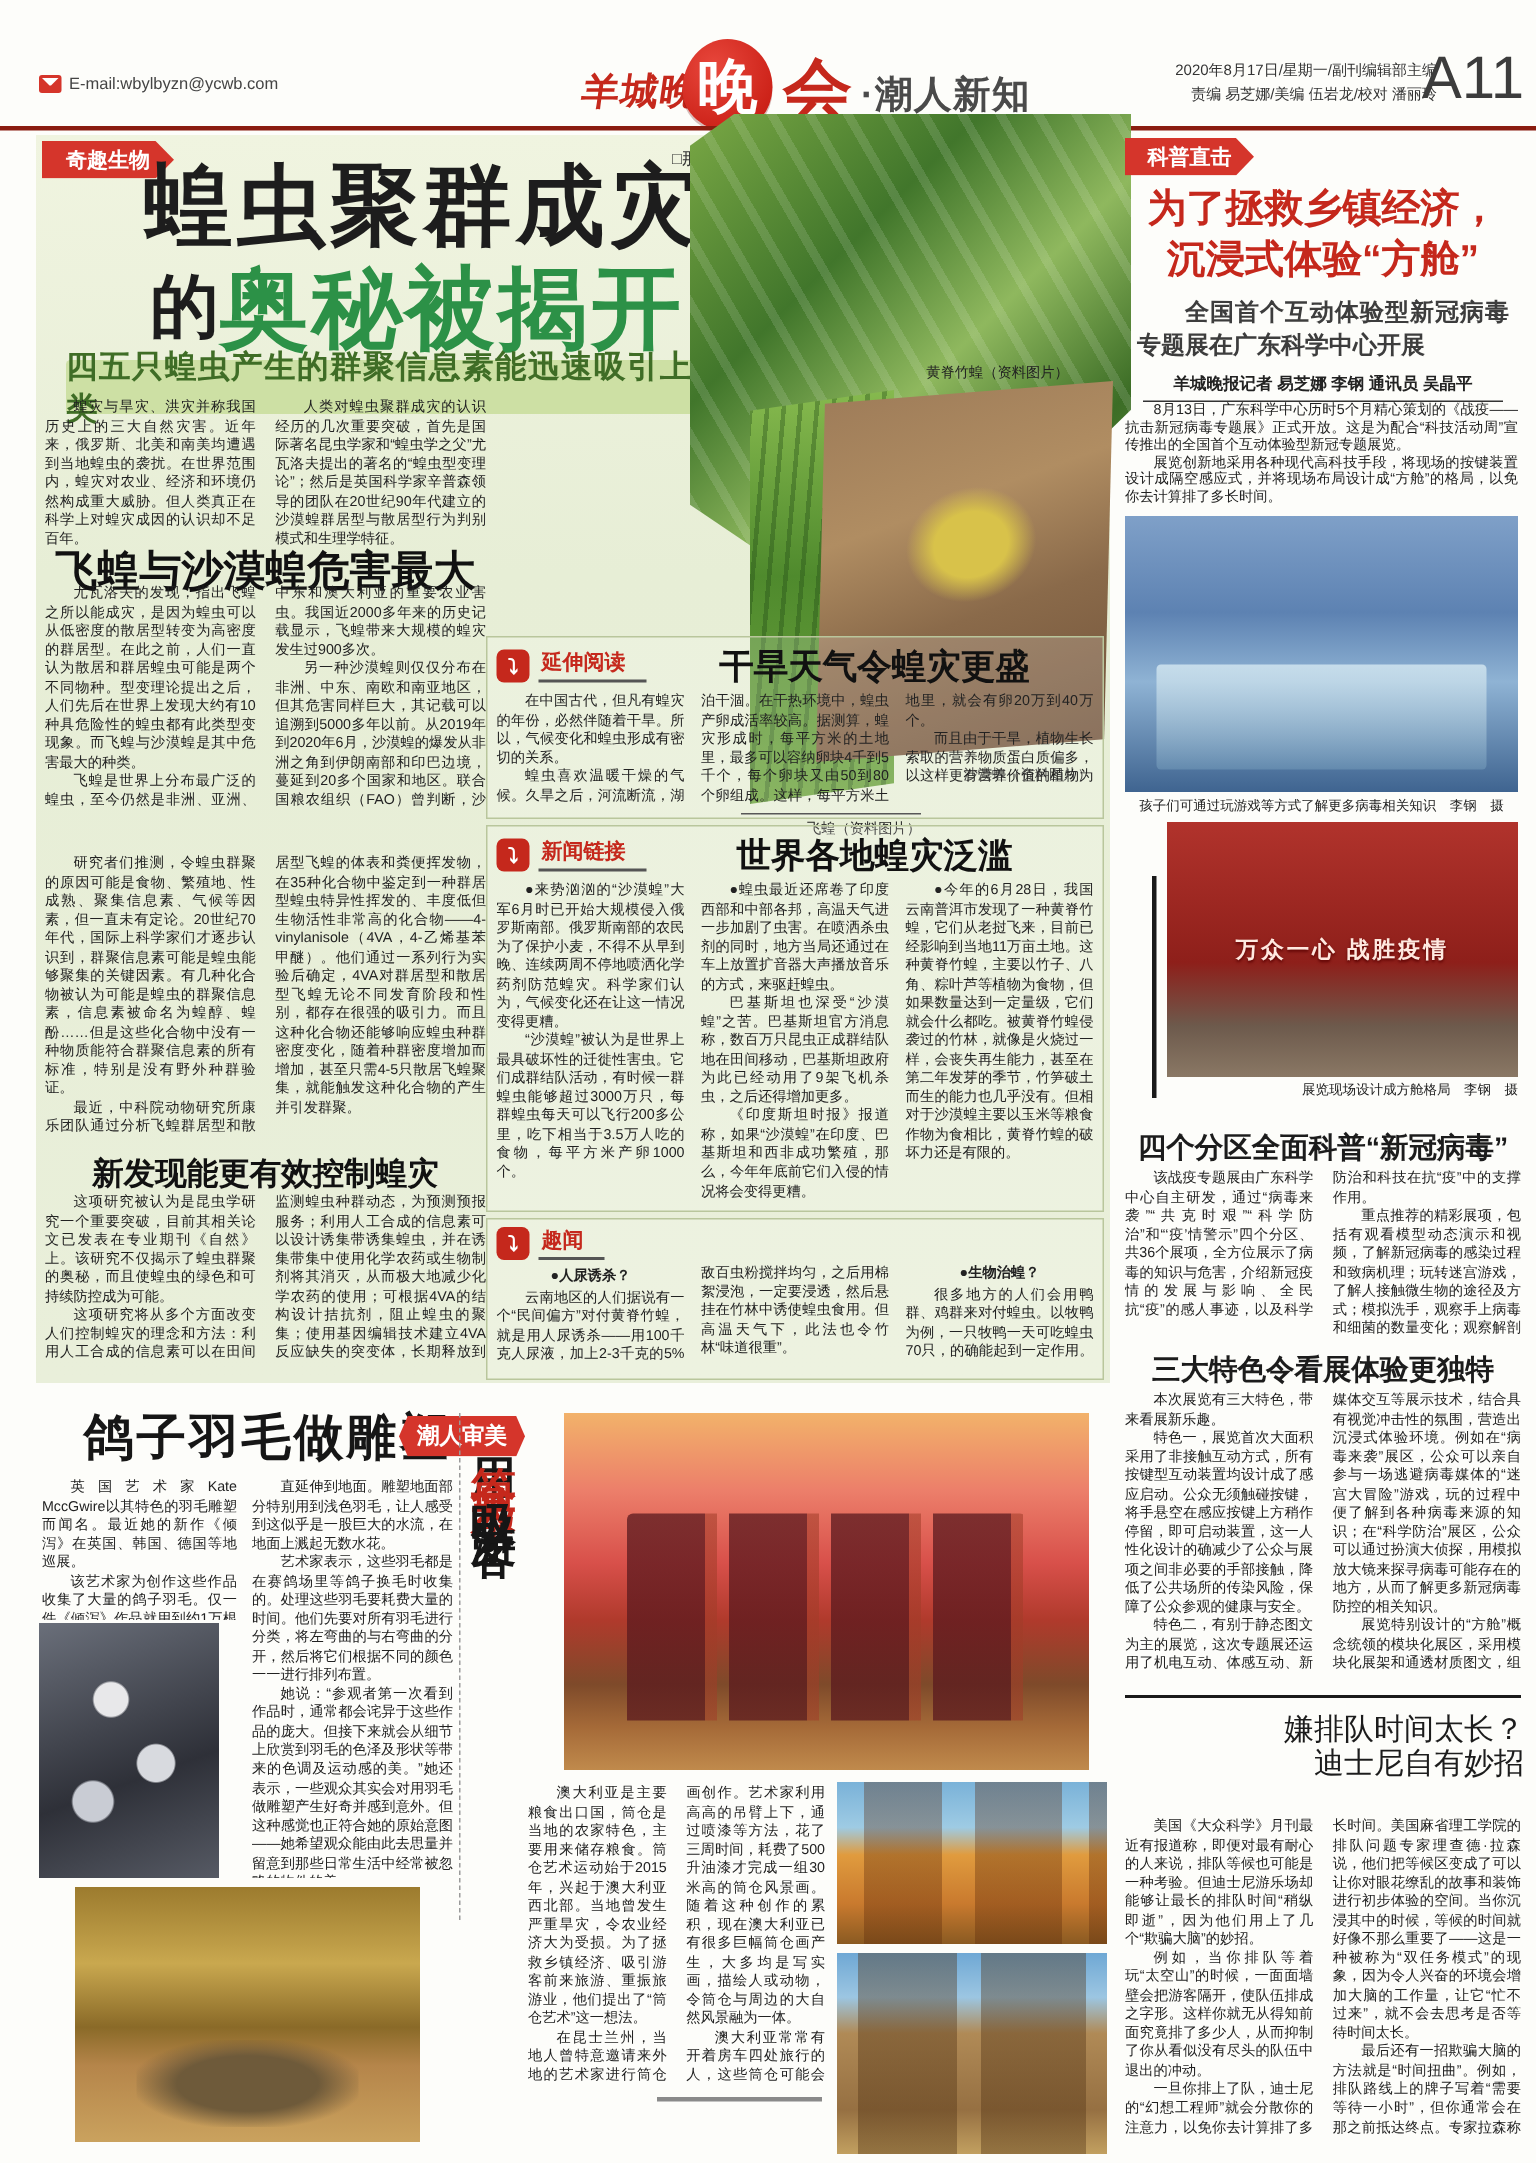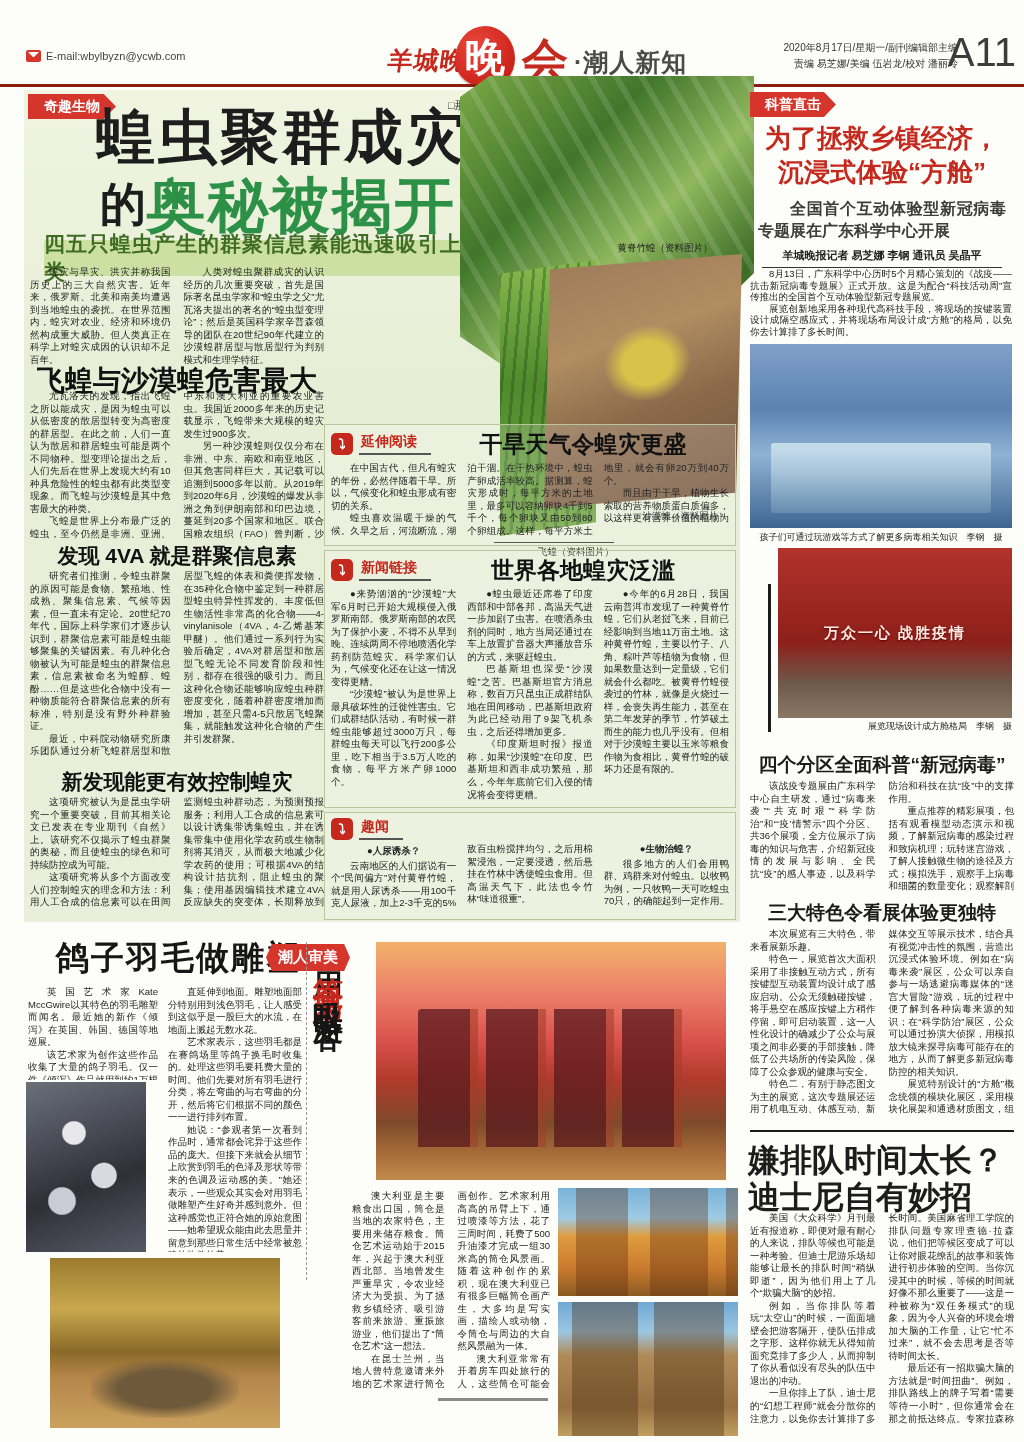--- a/index.html
+++ b/index.html
@@ -65,21 +65,21 @@
   .cv-ph1:after{content:"";position:absolute;left:8%;bottom:8%;width:84%;height:38%;background:linear-gradient(180deg,rgba(210,230,240,.85),rgba(120,160,190,.5));border-radius:3px;}
   .cv-cap1{position:absolute;left:2px;top:441px;width:262px;text-align:center;font-size:9px;}
   .cv-bar{position:absolute;left:20px;top:494px;width:3px;height:148px;background:#1a1a1a;}
   .cv-ph2{left:30px;top:458px;width:234px;height:170px;background:linear-gradient(180deg,#b1332c 0%,#8e1f1a 55%,#6d5a4c 80%,#8a7865 100%);display:flex;align-items:center;justify-content:center;}
   .cv-ph2 .ovl{color:#ffe9e0;font-size:15px;font-weight:bold;letter-spacing:2px;text-shadow:0 1px 2px #5a0000;}
   .cv-cap2{position:absolute;left:30px;top:630px;width:234px;text-align:right;font-size:9px;}
   .cv-sh{position:absolute;width:268px;text-align:center;font-size:19px;font-weight:bold;color:#1c1c1c;}
   .cv-txt{position:absolute;left:2px;width:264px;}
   
   .dis-rule{position:absolute;left:750px;top:1130px;width:264px;height:2px;background:#1a1a1a;}
-  .dis-h{position:absolute;left:748px;top:1142px;width:268px;text-align:left;font-size:32px;font-weight:bold;color:#1c1c1c;line-height:1.15;}
+  .dis-h{position:absolute;left:748px;top:1142px;width:268px;text-align:right;font-size:20px;font-weight:normal;color:#1c1c1c;line-height:1.15;}
   .dis-txt{position:absolute;left:750px;top:1212px;width:264px;height:214px;}
   
   .fe-h{position:absolute;left:56px;top:936px;font-size:33px;font-weight:bold;color:#161616;letter-spacing:2px;}
   .fe-badge{position:absolute;left:266px;top:944px;width:84px;height:27px;font-size:15px;}
   .fe-col{position:absolute;top:986px;}
   .fe-ph1{left:26px;top:1082px;width:120px;height:170px;background:radial-gradient(circle at 40% 30%,#e8e8ea 0 8%,transparent 9%),radial-gradient(circle at 65% 55%,#d8dadf 0 10%,transparent 11%),radial-gradient(circle at 30% 70%,#c9ccd4 0 9%,transparent 10%),linear-gradient(160deg,#6a6f7a,#2e3038 60%,#565a64);}
   .fe-ph2{left:50px;top:1258px;width:230px;height:170px;background:linear-gradient(180deg,#9c7b2e 0%,#c9a84f 30%,#8a6a28 55%,#b5854a 70%,#caa25e 100%);}
   .fe-ph2:after{content:"";position:absolute;left:18%;bottom:6%;width:64%;height:34%;background:radial-gradient(ellipse,#6e5a3a 0 45%,rgba(110,90,58,0) 75%);}
   .dash-v{position:absolute;left:306px;top:942px;height:338px;border-left:1px dashed #9a9a9a;}
   
@@ -137,21 +137,20 @@
     <div class="lt body-txt cols2" style="top:176px;height:110px;">
         <p>蝗灾与旱灾、洪灾并称我国历史上的三大自然灾害。近年来，俄罗斯、北美和南美均遭遇到当地蝗虫的袭扰。在世界范围内，蝗灾对农业、经济和环境仍然构成重大威胁。但人类真正在科学上对蝗灾成因的认识却不足百年。</p>
         <p>人类对蝗虫聚群成灾的认识经历的几次重要突破，首先是国际著名昆虫学家和“蝗虫学之父”尤瓦洛夫提出的著名的“蝗虫型变理论”；然后是英国科学家辛普森领导的团队在20世纪90年代建立的沙漠蝗群居型与散居型行为判别模式和生理学特征。</p>
       </div>
     <div class="lt sec-h" style="top:272px;font-size:28px;">飞蝗与沙漠蝗危害最大</div>
     <div class="lt body-txt cols2" style="top:300px;height:152px;">
         <p>尤瓦洛夫的发现，指出飞蝗之所以能成灾，是因为蝗虫可以从低密度的散居型转变为高密度的群居型。在此之前，人们一直认为散居和群居蝗虫可能是两个不同物种。型变理论提出之后，人们先后在世界上发现大约有10种具危险性的蝗虫都有此类型变现象。而飞蝗与沙漠蝗是其中危害最大的种类。</p>
         <p>飞蝗是世界上分布最广泛的蝗虫，至今仍然是非洲、亚洲、中东和澳大利亚的重要农业害虫。我国近2000多年来的历史记载显示，飞蝗带来大规模的蝗灾发生过900多次。</p>
         <p>另一种沙漠蝗则仅仅分布在非洲、中东、南欧和南亚地区，但其危害同样巨大，其记载可以追溯到5000多年以前。从2019年到2020年6月，沙漠蝗的爆发从非洲之角到伊朗南部和印巴边境，蔓延到20多个国家和地区。联合国粮农组织（FAO）曾判断，沙漠蝗蝗灾波及区域达26万多公顷，规模为25年一遇，1平方公里的蝗群1天能吃掉3.5万人的口粮。</p>
       </div>
-    <div class="lt sec-h" style="top:452px;font-size:21px;">发现 4VA 就是群聚信息素</div>
     <div class="lt body-txt cols2" style="top:480px;height:196px;">
         <p>研究者们推测，令蝗虫群聚的原因可能是食物、繁殖地、性成熟、聚集信息素、气候等因素，但一直未有定论。20世纪70年代，国际上科学家们才逐步认识到，群聚信息素可能是蝗虫能够聚集的关键因素。有几种化合物被认为可能是蝗虫的群聚信息素，信息素被命名为蝗醇、蝗酚……但是这些化合物中没有一种物质能符合群聚信息素的所有标准，特别是没有野外种群验证。</p>
         <p>最近，中科院动物研究所康乐团队通过分析飞蝗群居型和散居型飞蝗的体表和粪便挥发物，在35种化合物中鉴定到一种群居型蝗虫特异性挥发的、丰度低但生物活性非常高的化合物——4-vinylanisole（4VA，4-乙烯基苯甲醚）。他们通过一系列行为实验后确定，4VA对群居型和散居型飞蝗无论不同发育阶段和性别，都存在很强的吸引力。而且这种化合物还能够响应蝗虫种群密度变化，随着种群密度增加而增加，甚至只需4-5只散居飞蝗聚集，就能触发这种化合物的产生并引发群聚。</p>
       </div>
     <div class="lt sec-h" style="top:678px;font-size:21px;">新发现能更有效控制蝗灾</div>
     <div class="lt body-txt cols2" style="top:706px;height:122px;">
         <p>这项研究被认为是昆虫学研究一个重要突破，目前其相关论文已发表在专业期刊《自然》上。该研究不仅揭示了蝗虫群聚的奥秘，而且使蝗虫的绿色和可持续防控成为可能。</p>
         <p>这项研究将从多个方面改变人们控制蝗灾的理念和方法：利用人工合成的信息素可以在田间监测蝗虫种群动态，为预测预报服务；利用人工合成的信息素可以设计诱集带诱集蝗虫，并在诱集带集中使用化学农药或生物制剂将其消灭，从而极大地减少化学农药的使用；可根据4VA的结构设计拮抗剂，阻止蝗虫的聚集；使用基因编辑技术建立4VA反应缺失的突变体，长期释放到野外，就可能在蝗灾区建立起不能群居的蝗虫种群。这样既在野外维持了一定数量的蝗虫，又达到可持续控制的目的，将环境保护与害虫控制有机地结合起来。</p>
       </div>
 

